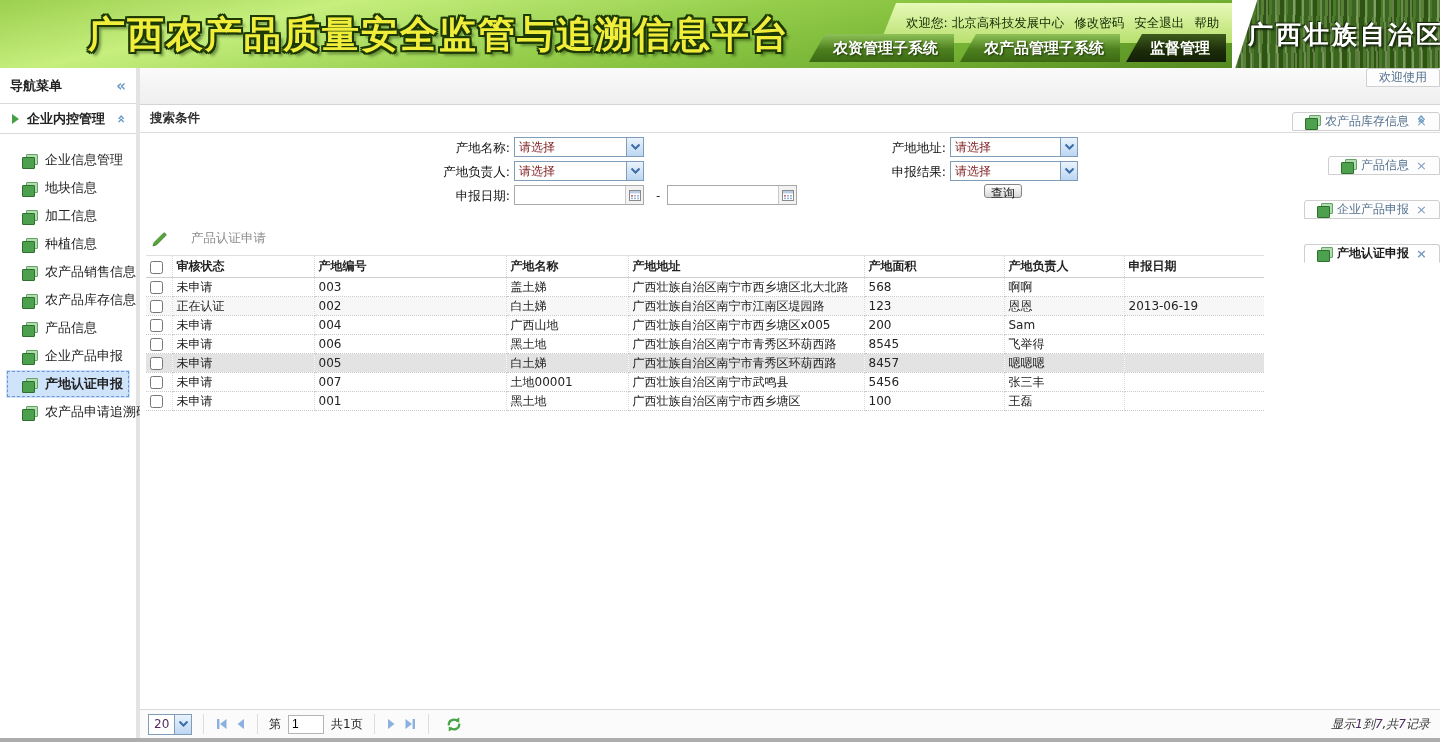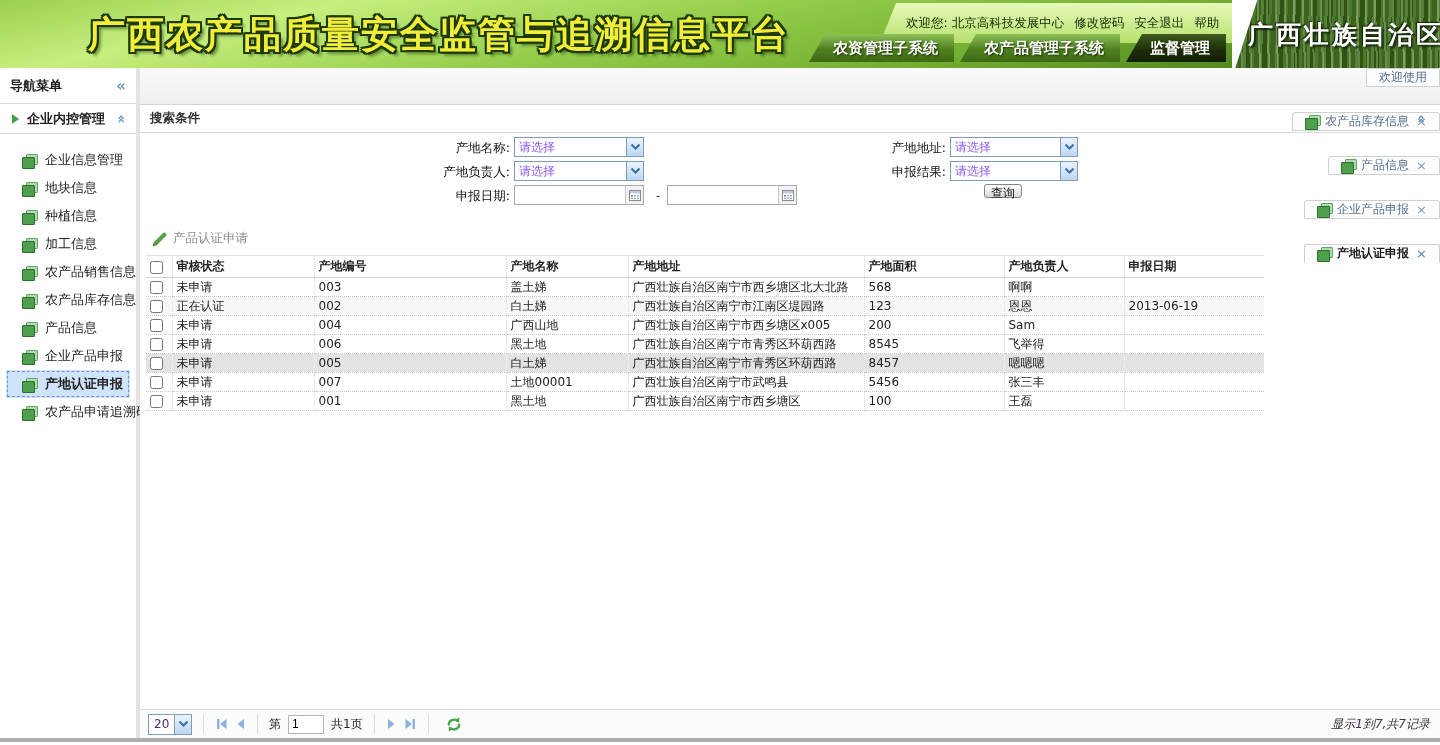--- a/index.html
+++ b/index.html
@@ -71,35 +71,35 @@
   .close-ic { color:#7d9cc0; font-size:13px; cursor:pointer; margin-left:2px; }
 
   .search-bar { height:28px; display:flex; align-items:center; justify-content:space-between;
     padding:0 14px 0 10px; border-bottom:1px solid #dcdcdc; }
   .search-bar .ttl { font-weight:bold; font-size:12.5px; color:#333; }
 
   .search-form { position:relative; height:88px; }
   .f-label { position:absolute; text-align:right; font-size:12.5px; color:#111; }
   .fake-select { position:absolute; width:130px; height:20px; border:1px solid #7f9db9; background:#fff;
     display:flex; align-items:center; cursor:pointer; }
-  .fake-select .val { flex:1; padding-left:4px; font-size:12px; color:#8b5cf6; }
+  .fake-select .val { flex:1; padding-left:4px; font-size:12px; color:#7f1d1d; }
   .sel-btn { width:17px; height:18px; border-left:1px solid #7f9db9;
     background:linear-gradient(#eaf3fd,#bcd6f2); display:flex; align-items:center; justify-content:center; }
   .sel-btn svg { display:block; }
   .date-box { position:absolute; width:130px; height:20px; border:1px solid #a9a9a9; background:#fff;
     display:flex; align-items:center; }
   .date-box input { flex:1; border:none; outline:none; height:16px; width:100px; font-size:12px; }
   .cal-btn { width:18px; height:18px; display:flex; align-items:center; justify-content:center;
     background:#f2f2f2; border-left:1px solid #c9c9c9; cursor:pointer; }
   .dash { position:absolute; font-size:12px; color:#333; }
   .query-btn { position:absolute; width:38px; height:14px; border:1px solid #858585; border-radius:3px;
     background:linear-gradient(#ffffff,#d9d9d9); font-size:12px; color:#111; cursor:pointer;
     font-family:inherit; }
 
-  .toolbar { height:30px; display:flex; align-items:flex-end; gap:6px; padding:0 8px 4px 12px; }
+  .toolbar { height:30px; display:flex; align-items:flex-end; gap:24px; padding:0 8px 4px 12px; }
   .toolbar .lbl { color:#8a8a8a; font-size:12.5px; }
   .pencil-ic svg { display:block; }
 
   
   .grid { margin:4px 0 0 6px; border-collapse:collapse; table-layout:fixed; width:1118px; font-size:12px; }
   .grid col.c0{width:26px}.grid col.c1{width:142px}.grid col.c2{width:192px}.grid col.c3{width:122px}
   .grid col.c4{width:236px}.grid col.c5{width:140px}.grid col.c6{width:120px}.grid col.c7{width:140px}
   .grid th { height:22px; text-align:left; font-weight:bold; color:#222; padding:0 4px;
     border-top:1px solid #e0e0e0; border-bottom:1px solid #cfcfcf; border-right:1px dotted #d5d5d5;
     white-space:nowrap; overflow:hidden; }
@@ -173,25 +173,25 @@
       <div class="nav-item">
         <span class="fold-ic"></span>
         <span>企业信息管理</span>
       </div>
       <div class="nav-item">
         <span class="fold-ic"></span>
         <span>地块信息</span>
       </div>
       <div class="nav-item">
         <span class="fold-ic"></span>
+        <span>加工信息</span>
+      </div>
+      <div class="nav-item">
+        <span class="fold-ic"></span>
         <span>种植信息</span>
-      </div>
-      <div class="nav-item">
-        <span class="fold-ic"></span>
-        <span>加工信息</span>
       </div>
       <div class="nav-item">
         <span class="fold-ic"></span>
         <span>农产品销售信息</span>
       </div>
       <div class="nav-item">
         <span class="fold-ic"></span>
         <span>农产品库存信息</span>
       </div>
       <div class="nav-item">

